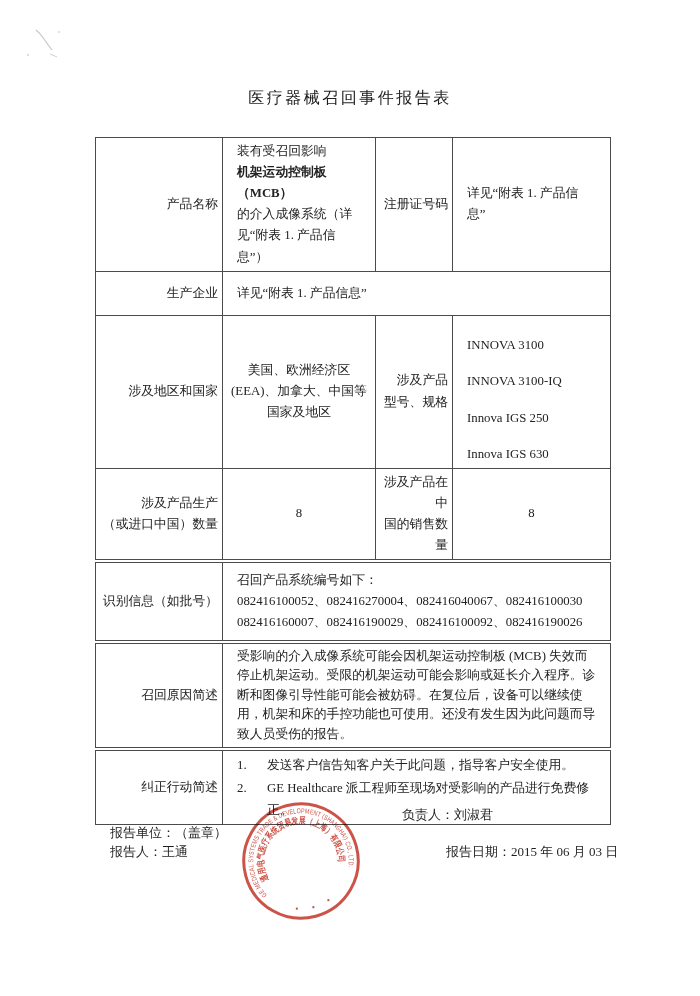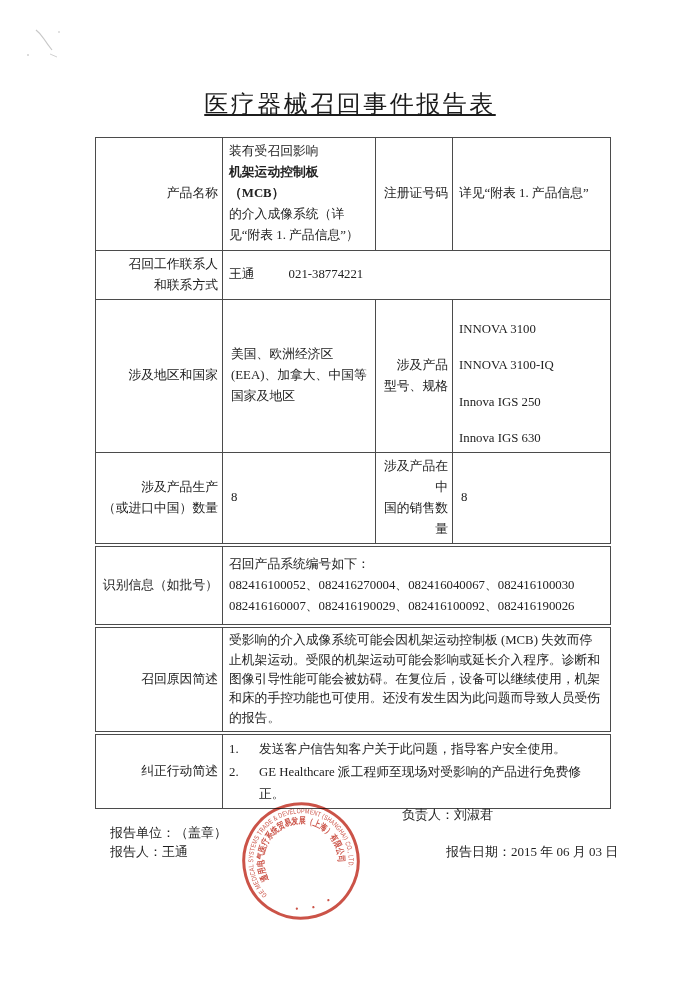--- a/index.html
+++ b/index.html
@@ -11,36 +11,36 @@
     color: #222;
     font-size: 12.8px;
     overflow: hidden;
   }
   .page { position:absolute; inset:0; }
 
   .pen-mark { position:absolute; left:14px; top:20px; }
 
   .doc-title {
     position:absolute; top:88px; left:0; width:700px;
-    text-align:center; font-size:24px; letter-spacing:2.5px; color:#1c1c1c;text-decoration:underline;
+    text-align:center; font-size:16px; letter-spacing:2.5px; color:#1c1c1c;
   }
 
   .form-wrap { position:absolute; left:95px; top:137px; width:515px; }
 
   table { width:515px; border-collapse:collapse; table-layout:fixed; }
   table + table { margin-top:2px; }
   td {
     border:1px solid #4b4b4b;
     vertical-align:middle;
     padding:3px 8px;
     line-height:1.65;
   }
   td.lbl { text-align:right; padding:3px 4px; }
-  td.val { padding:3px 6px; text-align:left; }
-  td.ctr { text-align:left; }
+  td.val { padding:3px 14px; text-align:left; }
+  td.ctr { text-align:center; }
   .bold { font-weight:bold; }
   .models div { line-height:1.6;margin-top:16px; }
   .gap-lg { display:inline-block; width:34px; }
   .gap-md { display:inline-block; width:22px; }
   .para { line-height:1.52; text-align:justify; }
   .num-item { display:flex; line-height:1.75; }
   .num-item .no { width:30px; flex:0 0 30px; }
 
   .footer-line { position:absolute; font-size:13px; color:#1f1f1f; white-space:nowrap; }
   .f-unit     { left:110px; top:824px; }
@@ -84,25 +84,22 @@
         <td class="lbl" style="height:89px">产品名称</td>
         <td class="val">
           <div>装有受召回影响</div>
           <div class="bold">机架运动控制板（MCB）</div>
           <div>的介入成像系统（详见“附表 1. 产品信息”）</div>
         </td>
         <td class="lbl">注册证号码</td>
         <td class="val">详见“附表 1. 产品信息”</td>
       </tr>
       <tr>
-        <td class="lbl" style="height:48px">
-          <div>召回工作联系人</div>
-          <div>和联系方式</div>
-        </td>
-        <td class="val" colspan="3"><span>王通</span><span class="gap-lg"></span><span>021-38774221</span></td>
+        <td class="lbl" style="height:44px">生产企业</td>
+        <td class="val" colspan="3">详见“附表 1. 产品信息”</td>
       </tr>
       <tr>
         <td class="lbl" style="height:70px">涉及地区和国家</td>
         <td class="ctr">美国、欧洲经济区(EEA)、加拿大、中国等国家及地区</td>
         <td class="lbl">
           <div>涉及产品</div>
           <div>型号、规格</div>
         </td>
         <td class="val models">
           <div>INNOVA 3100</div>

